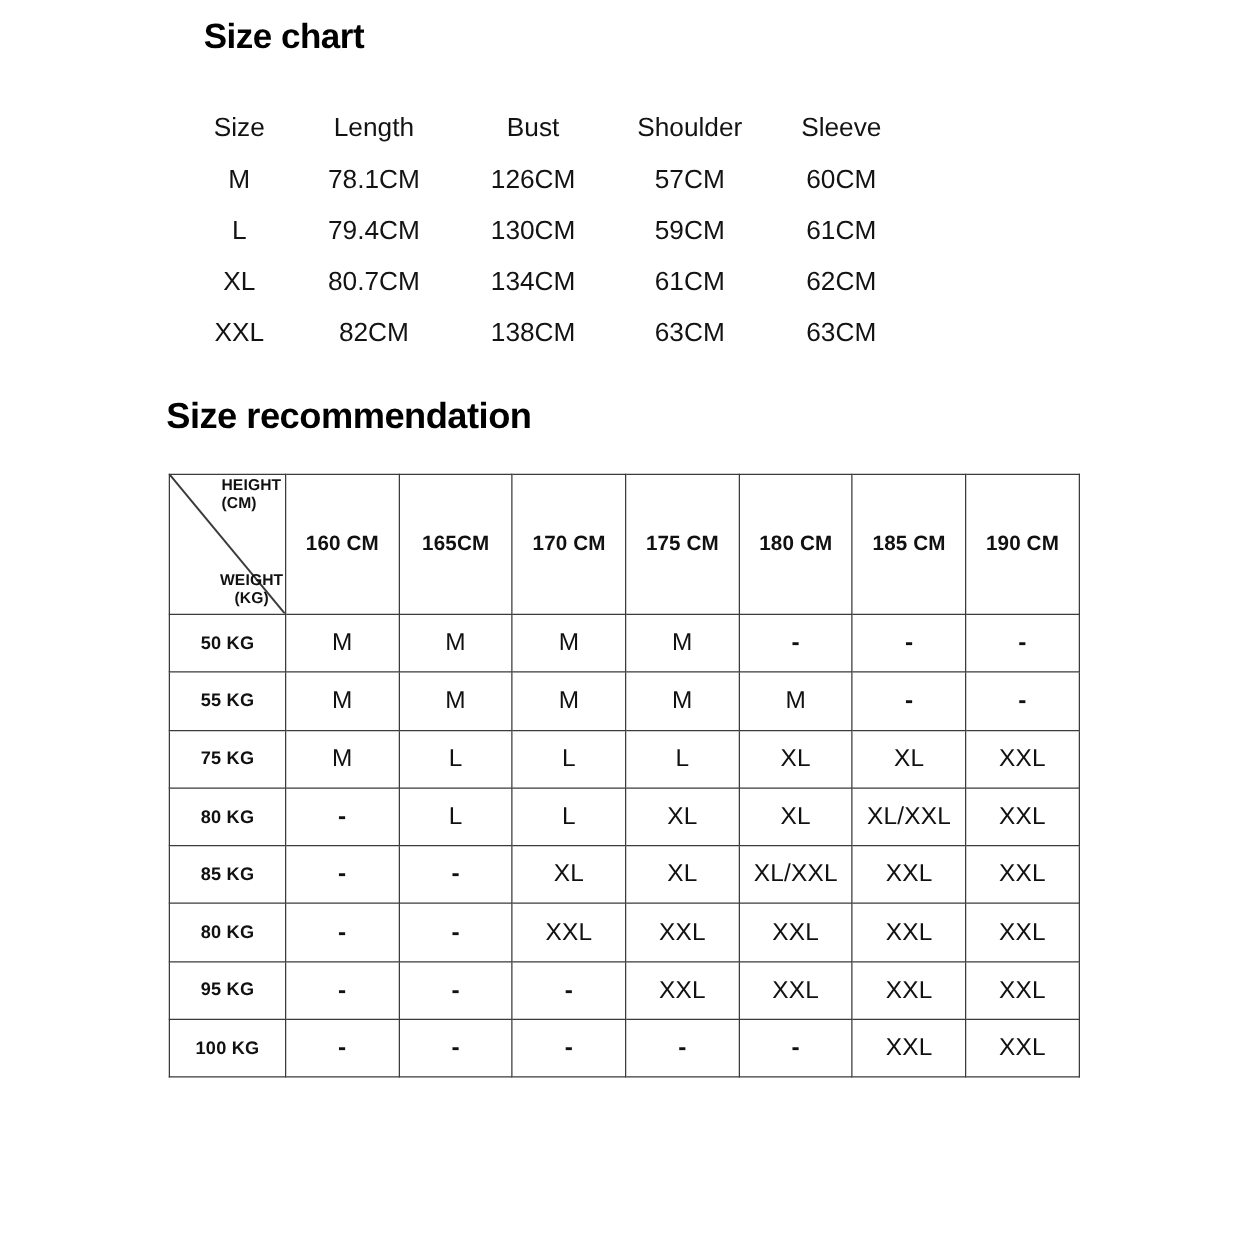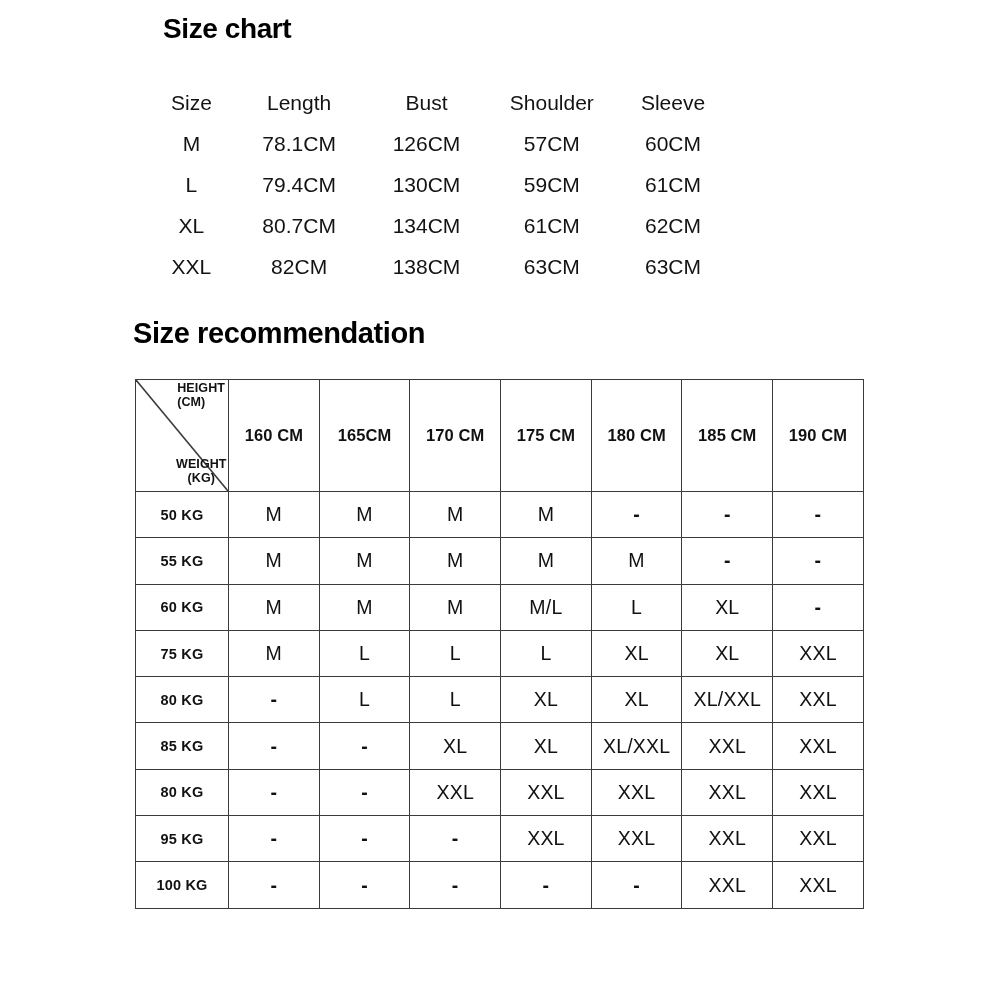--- a/index.html
+++ b/index.html
@@ -256,30 +256,20 @@
         <td class="weight-label">55 KG</td>
         <td class="reco-cell">M</td>
         <td class="reco-cell">M</td>
         <td class="reco-cell">M</td>
         <td class="reco-cell">M</td>
         <td class="reco-cell">M</td>
         <td class="reco-cell dash">-</td>
         <td class="reco-cell dash">-</td>
       </tr>
       <tr>
-        <td class="weight-label">60 KG</td>
-        <td class="reco-cell">M</td>
-        <td class="reco-cell">M</td>
-        <td class="reco-cell">M</td>
-        <td class="reco-cell">M/L</td>
-        <td class="reco-cell">L</td>
-        <td class="reco-cell">XL</td>
-        <td class="reco-cell dash">-</td>
-      </tr>
-      <tr>
         <td class="weight-label">75 KG</td>
         <td class="reco-cell">M</td>
         <td class="reco-cell">L</td>
         <td class="reco-cell">L</td>
         <td class="reco-cell">L</td>
         <td class="reco-cell">XL</td>
         <td class="reco-cell">XL</td>
         <td class="reco-cell">XXL</td>
       </tr>
       <tr>

